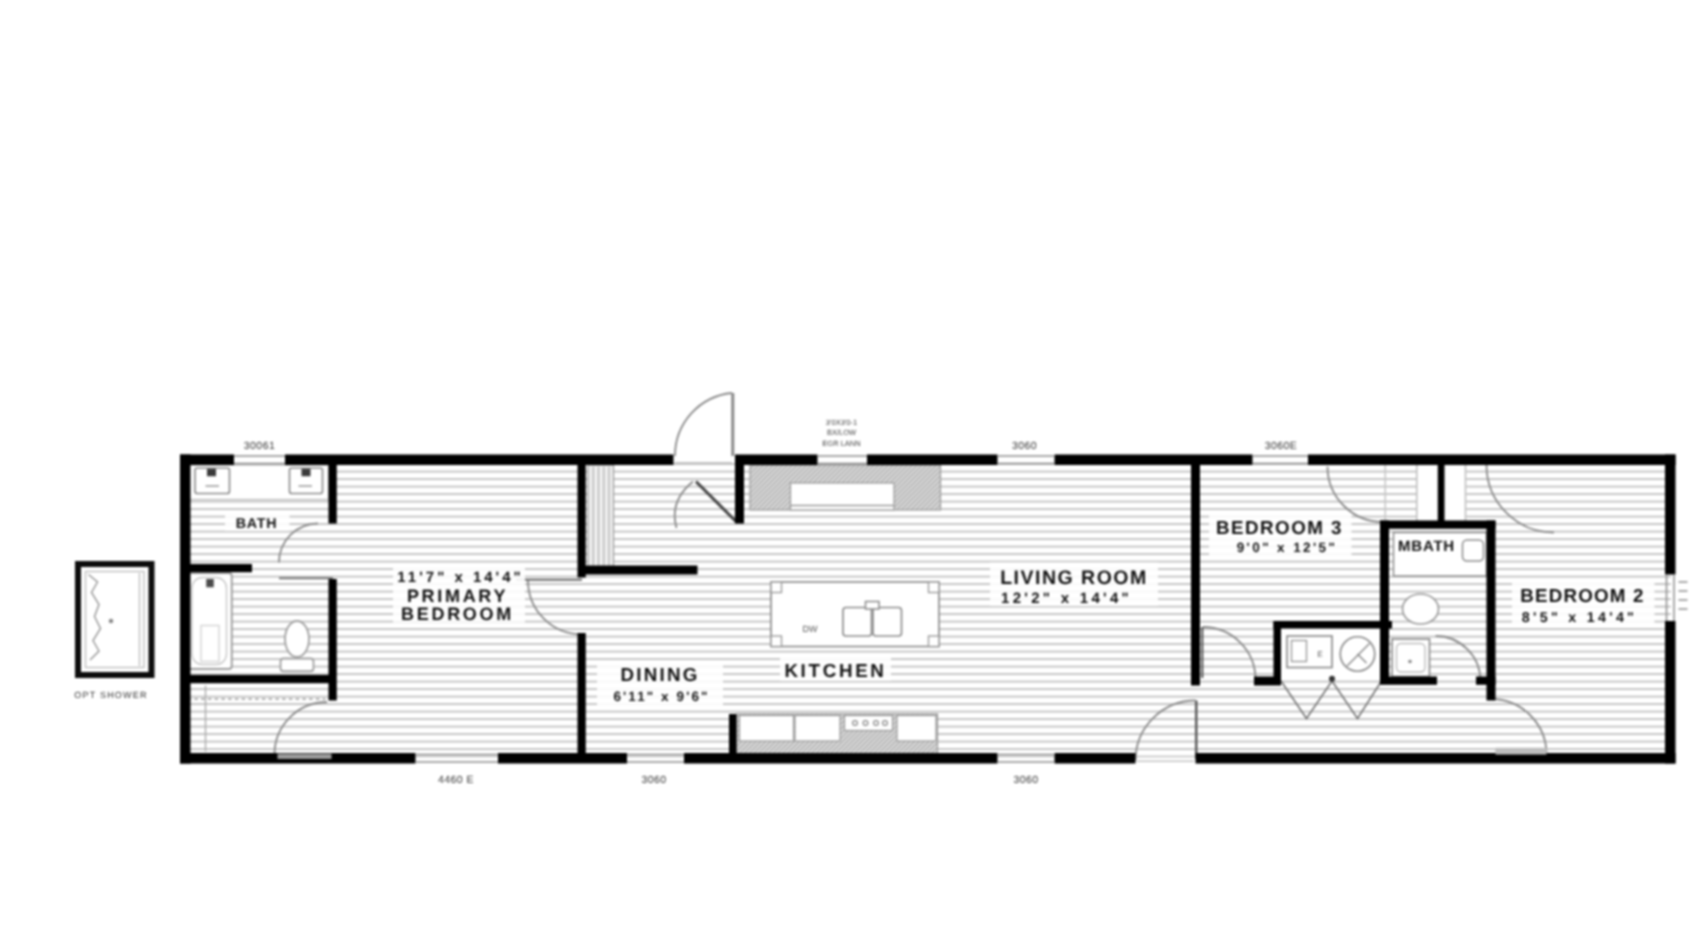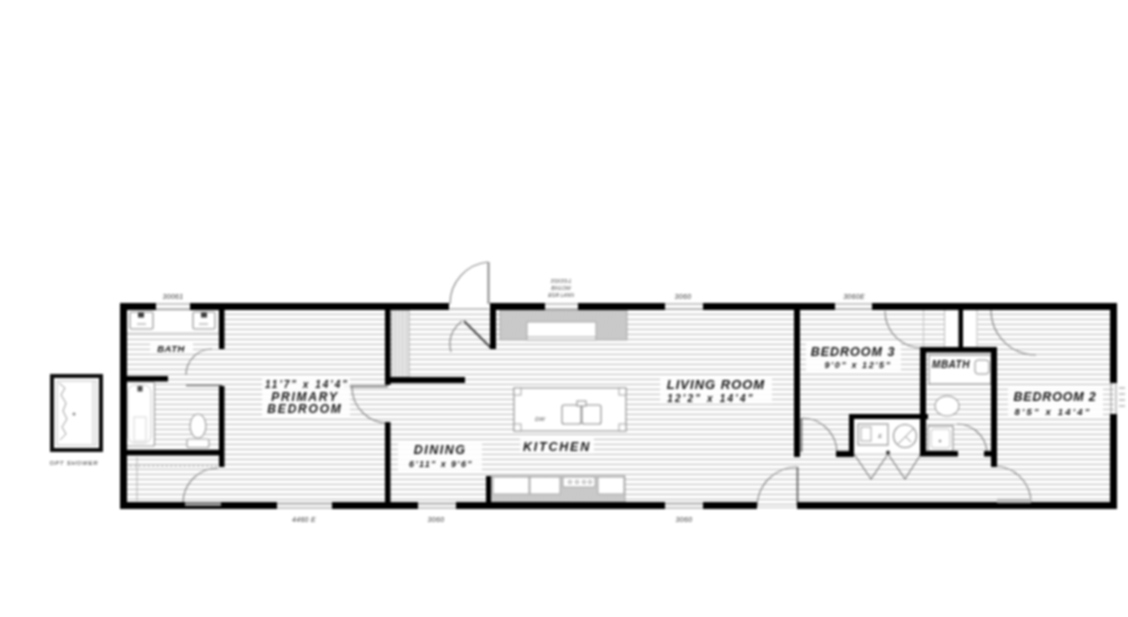--- a/index.html
+++ b/index.html
@@ -1,17 +1,17 @@
 <!DOCTYPE html>
 <html><head>
 <meta charset="utf-8">
 <style>
   html,body{margin:0;padding:0;background:#fff;width:1128px;height:617px;overflow:hidden;}
   svg{display:block;}
-  .blurwrap{filter: blur(0.85px); font-style: italic;}
+  .blurwrap{filter: blur(0.85px);}
   text{font-family:"Liberation Sans", sans-serif;}
 </style>
 </head>
 <body>
 <div class="blurwrap">
 <svg width="1128" height="617" viewBox="0 0 1128 617" xmlns="http://www.w3.org/2000/svg">
 <defs>
   <pattern id="fl" width="8" height="5" patternUnits="userSpaceOnUse">
     <rect width="8" height="5" fill="#ffffff"></rect>
     <line x1="0" y1="4.4" x2="8" y2="4.4" stroke="#bcbcbc" stroke-width="1.1"></line>

